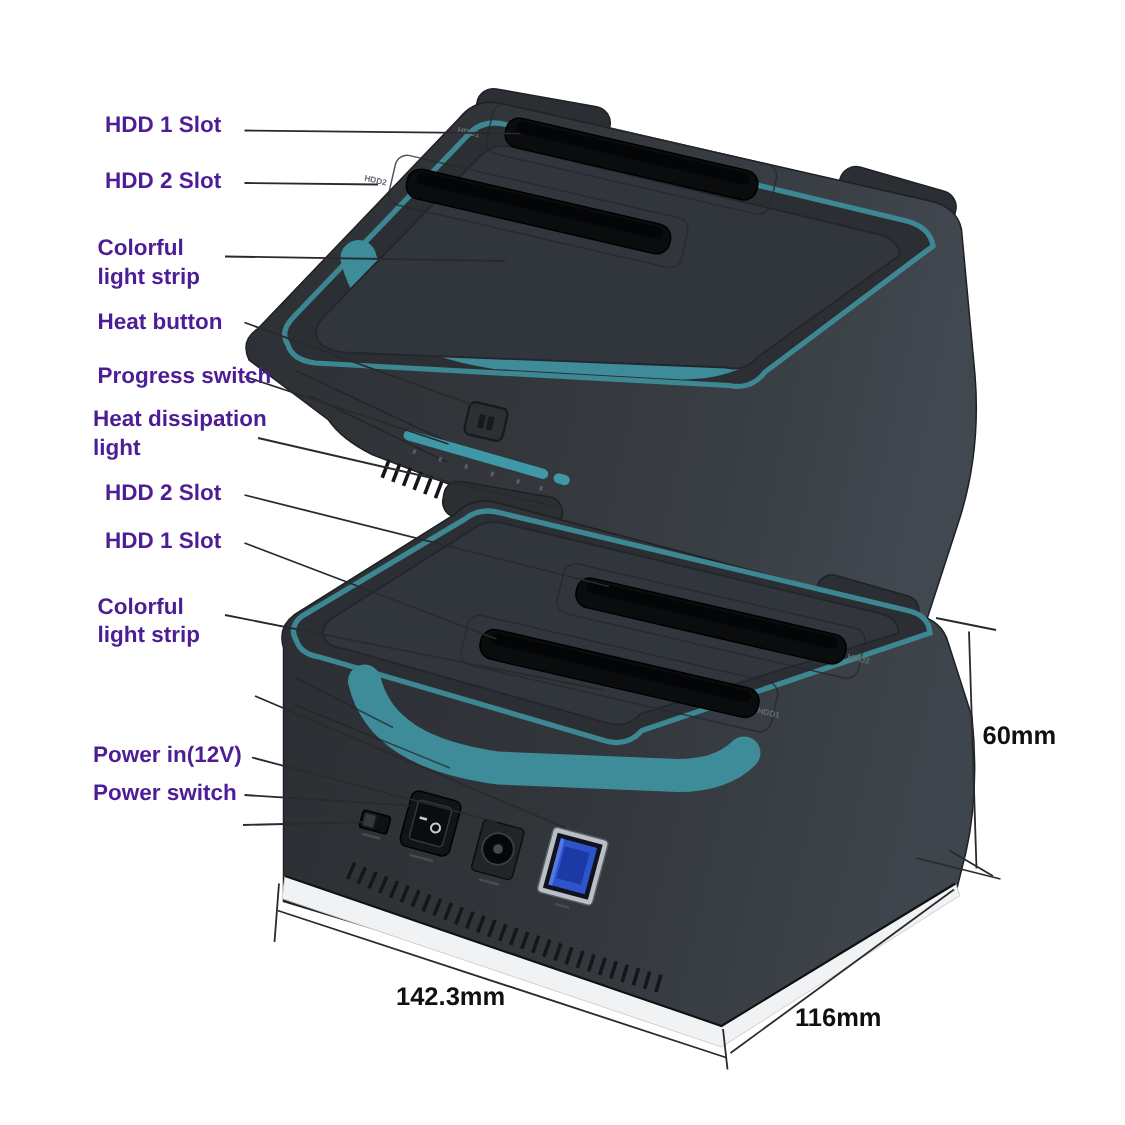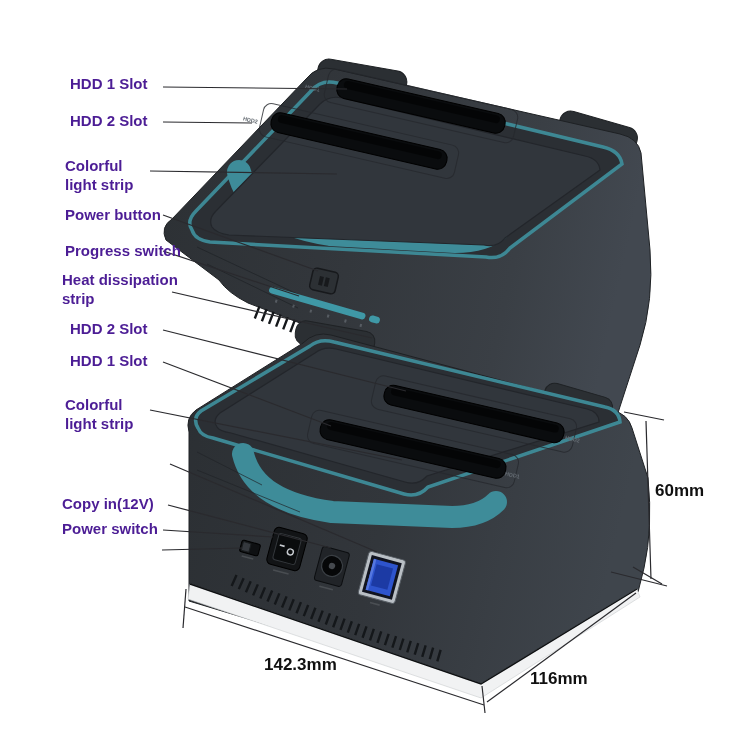--- a/index.html
+++ b/index.html
@@ -188,22 +188,22 @@
     <line x1="170" y1="464" x2="377" y2="552"></line>
     <line x1="168" y1="505" x2="331" y2="548"></line>
     <line x1="163" y1="530" x2="273" y2="537"></line>
     <line x1="162" y1="550" x2="243" y2="548"></line>
   </g>
 </svg>
 
 <div class="callout" style="left:70px;top:75px;width:95px">HDD 1 Slot</div>
 <div class="callout" style="left:70px;top:112px;width:95px">HDD 2 Slot</div>
 <div class="callout" style="left:65px;top:157px;width:88px">Colorful light strip</div>
-<div class="callout" style="left:65px;top:206px;width:110px">Power button</div>
+<div class="callout" style="left:65px;top:206px;width:110px">Heat button</div>
 <div class="callout" style="left:65px;top:242px;width:120px">Progress switch</div>
-<div class="callout" style="left:62px;top:271px;width:118px">Heat dissipation strip</div>
+<div class="callout" style="left:62px;top:271px;width:118px">Heat dissipation light</div>
 <div class="callout" style="left:70px;top:320px;width:95px">HDD 2 Slot</div>
 <div class="callout" style="left:70px;top:352px;width:95px">HDD 1 Slot</div>
 <div class="callout" style="left:65px;top:396px;width:88px">Colorful light strip</div>
-<div class="callout" style="left:62px;top:495px;width:135px">Copy in(12V)</div>
+<div class="callout" style="left:62px;top:495px;width:135px">Power in(12V)</div>
 <div class="callout" style="left:62px;top:520px;width:120px">Power switch</div>
 
 </div>
 
 </body></html>

